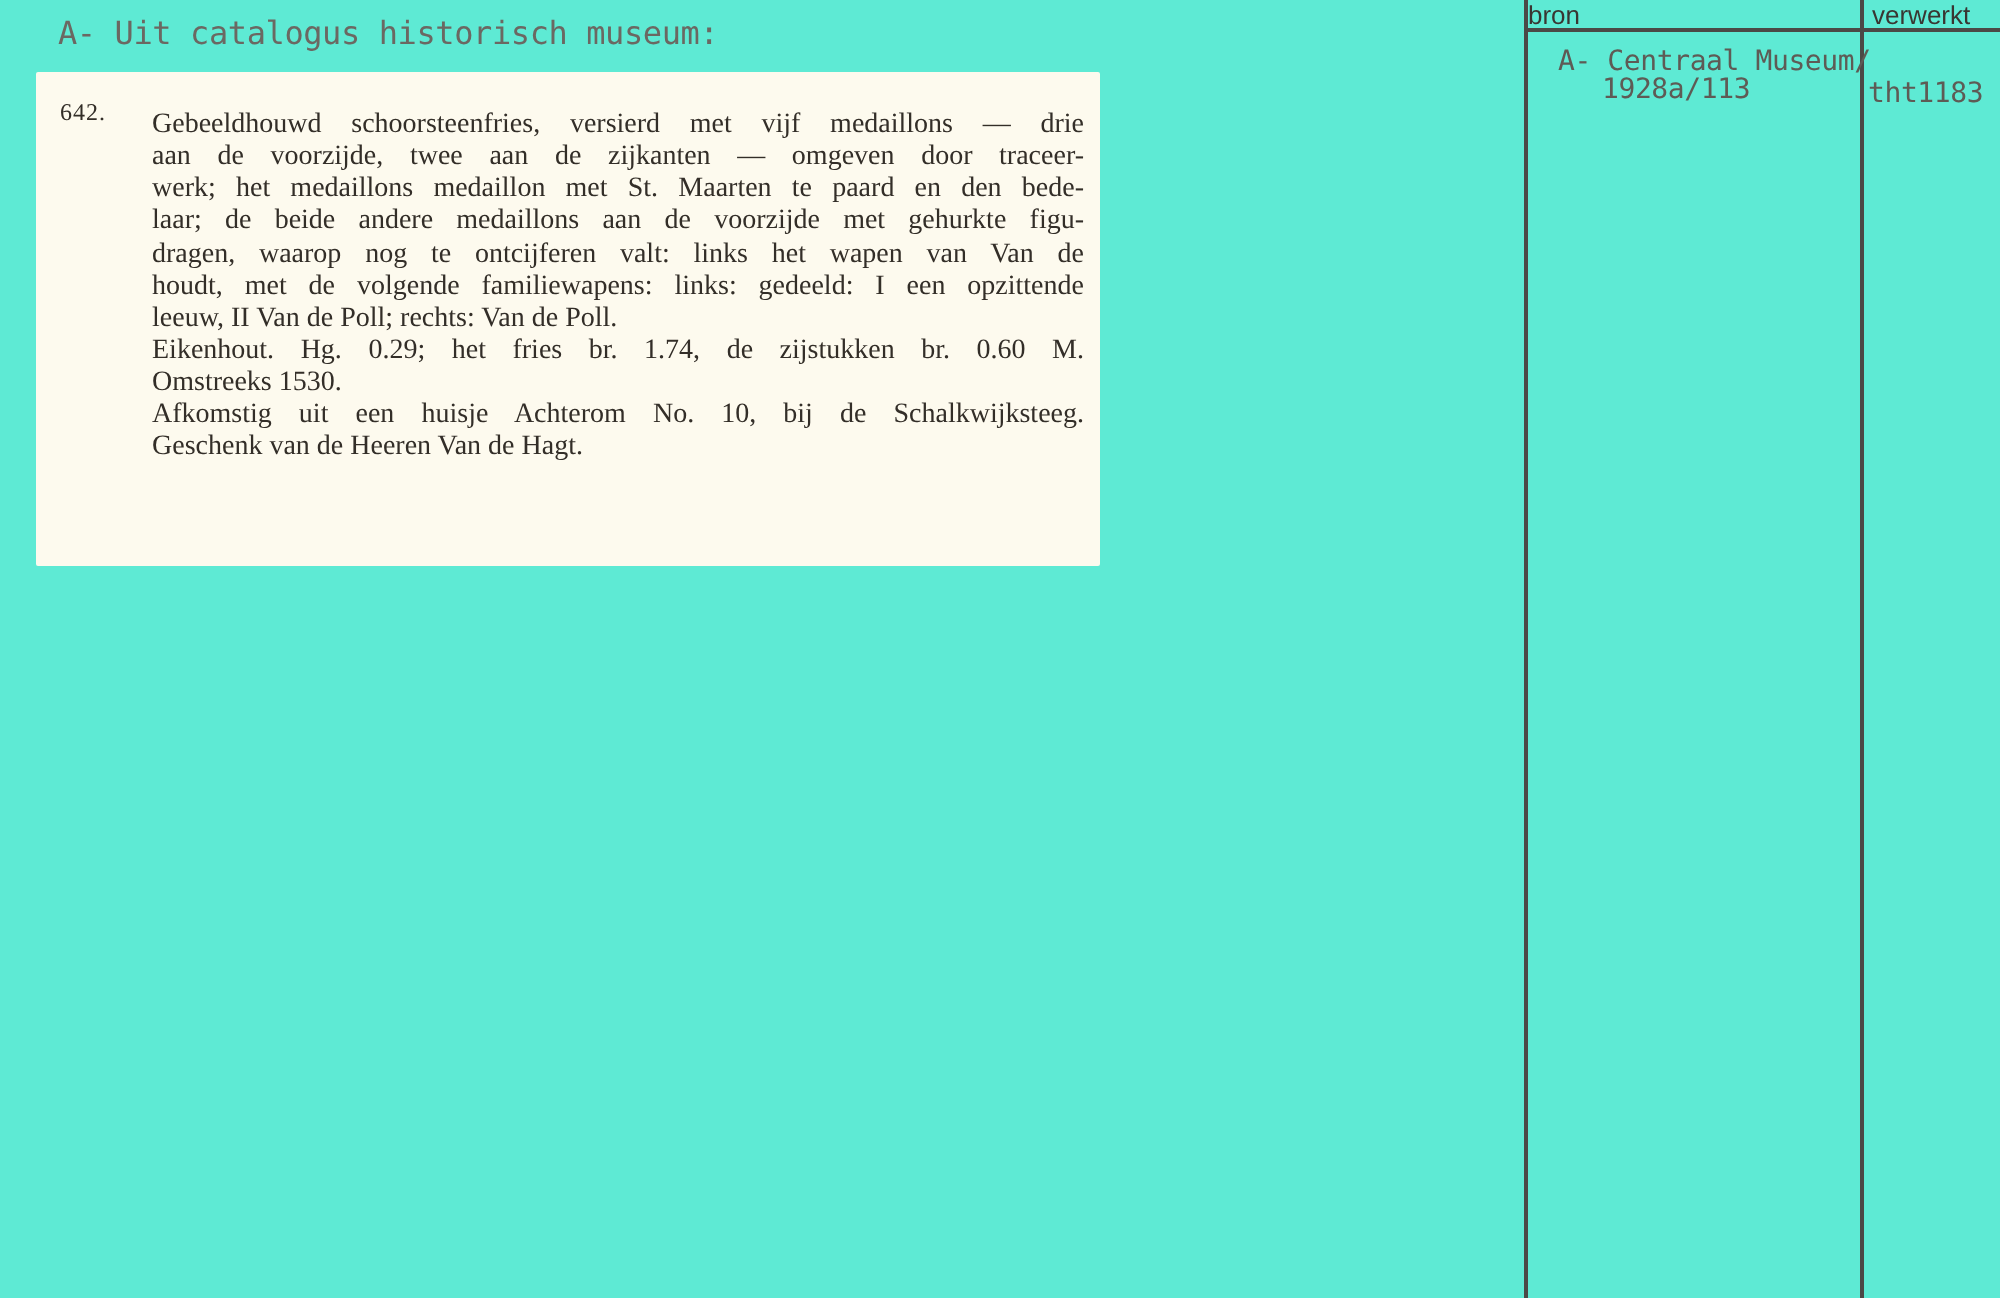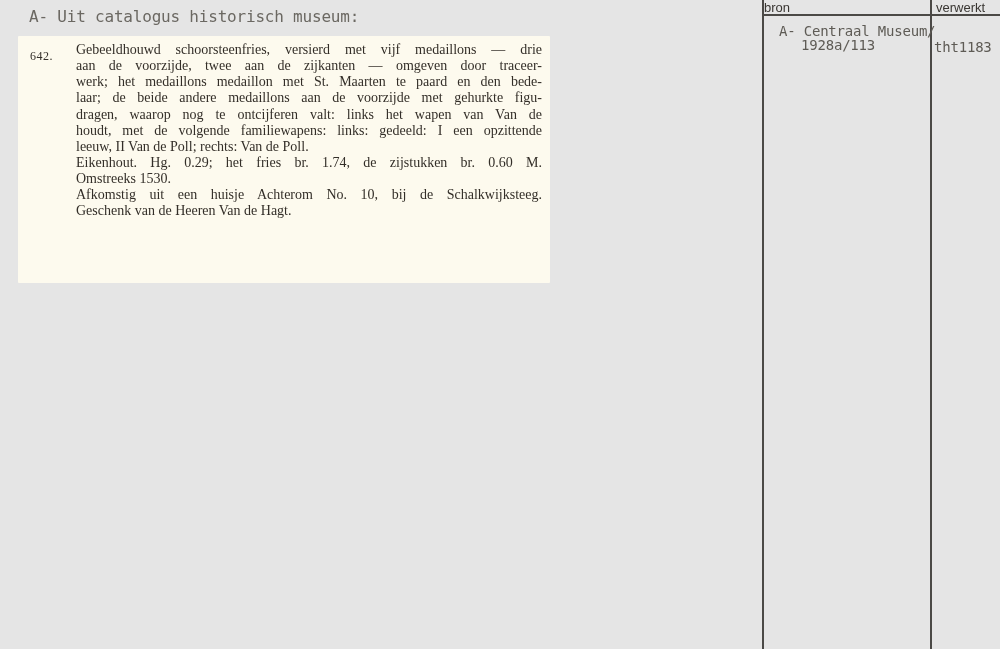--- a/index.html
+++ b/index.html
@@ -2,21 +2,21 @@
 <html><head>
 <meta charset="utf-8">
 <style>
   html, body { margin: 0; padding: 0; }
   body { width: 1000px; height: 649px; overflow: hidden; }
 
   .card {
     position: relative;
     width: 1000px;
     height: 649px;
-    background: #e5e5e5;
+    background: #5eead4;
     font-family: "Liberation Serif", serif;
   }
 
   
   .clipping {
     position: absolute;
     left: 18px; top: 36px;
     width: 532px; height: 247px;
     background: #fdfaee;
     border-radius: 1px;
@@ -36,21 +36,21 @@
   
   .entry-number {
     position: absolute;
     left: 30px; top: 49px;
     font-size: 12px;
     color: #332e28;
     letter-spacing: 0.5px;
   }
   .text-block {
     position: absolute;
-    left: 76px; top: 42px;
+    left: 76px; top: 55px;
     width: 466px;
     font-size: 14px;
     line-height: 16.15px;
     color: #332e28;
   }
   .bline { height: 16.15px; white-space: nowrap; }
   .bline.fill {
     white-space: normal;
     text-align: justify;
     text-align-last: justify;

